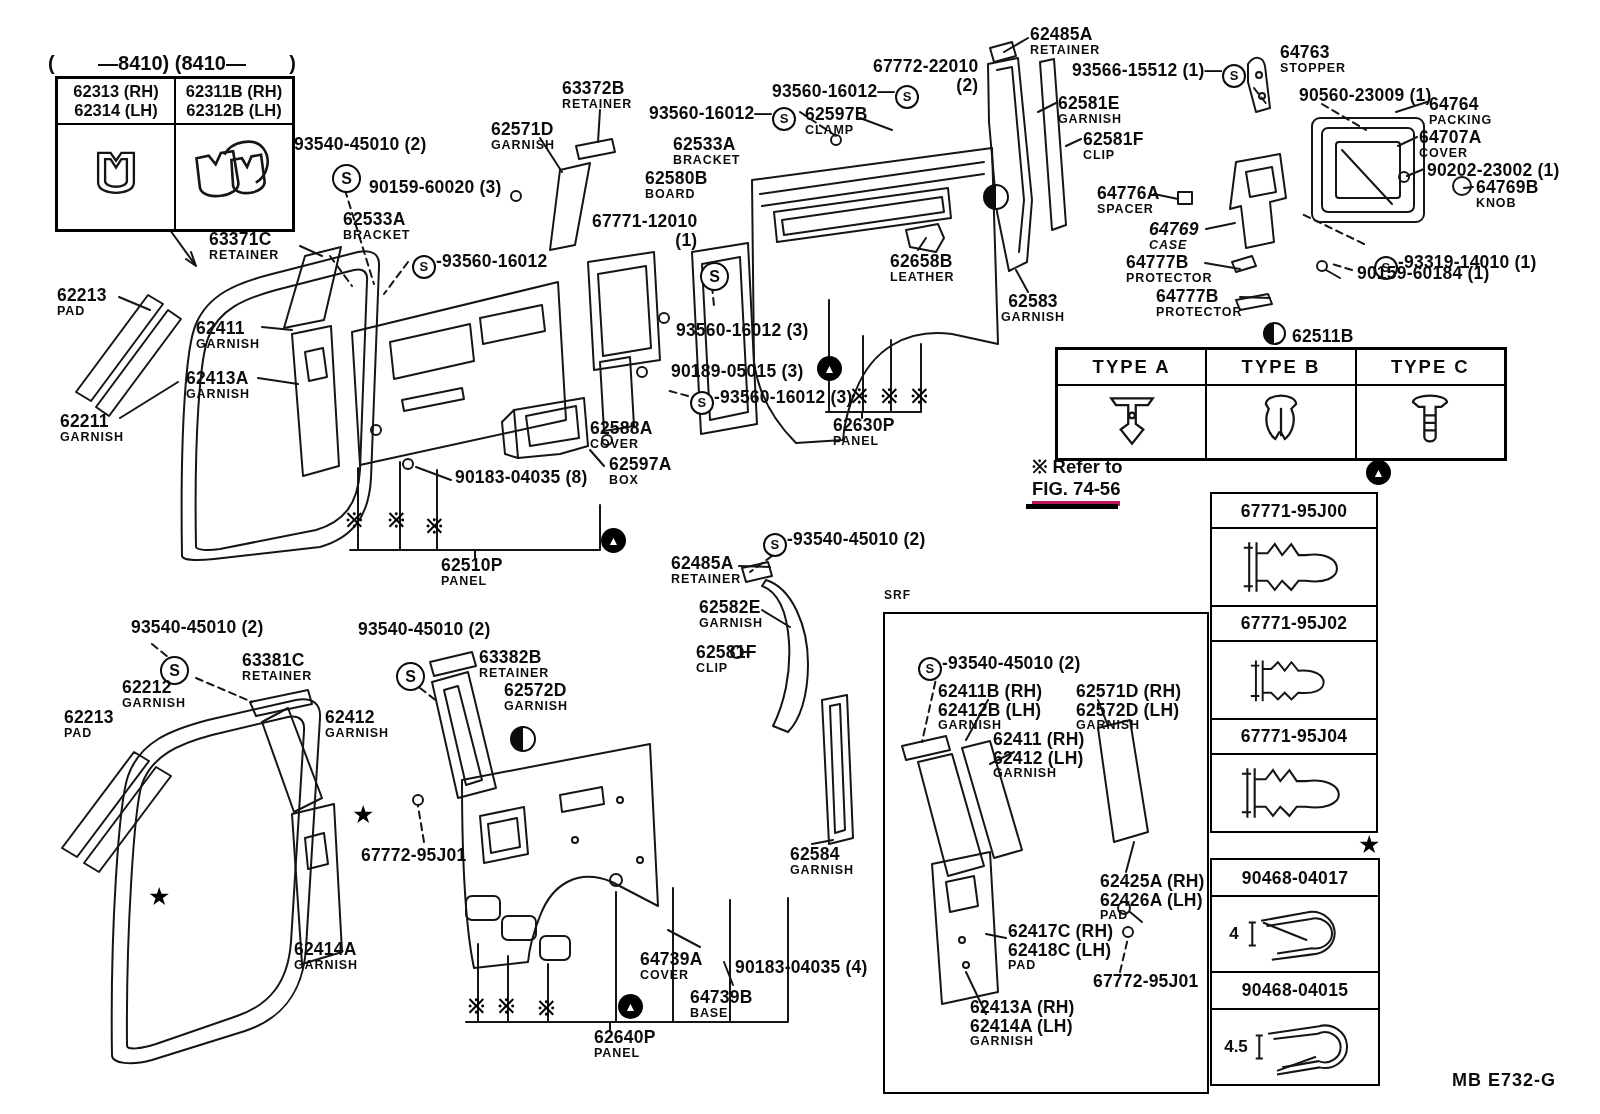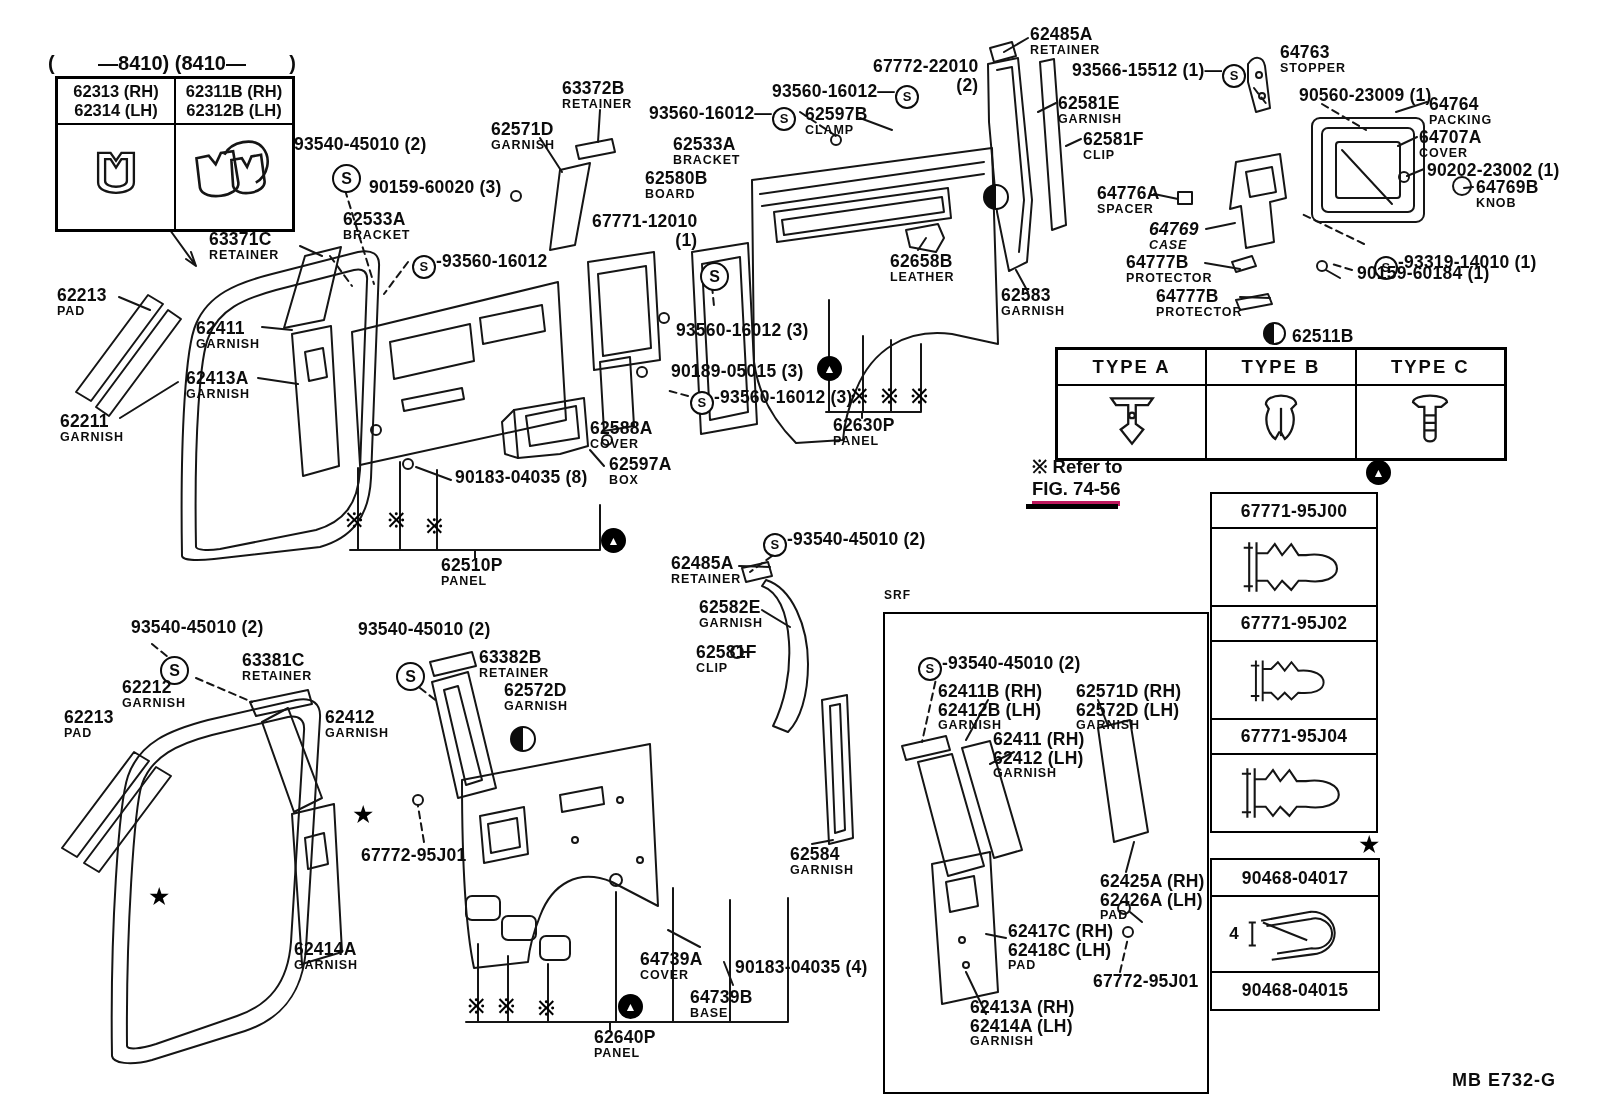--- a/index.html
+++ b/index.html
@@ -299,20 +299,31 @@
       <svg width="120" height="62" viewBox="0 0 130 70">
           <g fill="none" stroke="#151515" stroke-width="2.3">
         <path d="M10,22 v26 M6,22 h8 M6,48 h8"></path>
         <path d="M20,20 L76,10 A26,24 0 1 1 78,58 L32,64"></path>
         <path d="M26,26 L76,18 A19,17 0 1 1 77,51 L38,57"></path>
         <path d="M22,22 L72,42"></path>
       </g>
         </svg>
     </div>
     <div class="cell head" style="height:40px;">90468-04015</div>
+    <div class="cell" style="height:78px;">
+      <span class="dimnum">4.5</span>
+      <svg width="116" height="62" viewBox="0 0 130 70">
+          <g fill="none" stroke="#151515" stroke-width="2.3">
+        <path d="M10,22 v26 M6,22 h8 M6,48 h8"></path>
+        <path d="M20,20 L76,12 A25,24 0 1 1 78,58 L30,66"></path>
+        <path d="M26,26 L76,20 A18,17 0 1 1 77,51 L36,58"></path>
+        <path d="M30,62 L74,46"></path>
+      </g>
+        </svg>
+    </div>
   </div>
 
   <div class="srflabel">SRF</div>
   <div class="srfbox"></div>
 
   <div id="labels-layer">
       <div class="plabel" style="left: 57px; top: 286px;">
         <div class="pl-main">62213</div>
         <div class="pl-sub">PAD</div>
       </div>
@@ -431,21 +442,21 @@
       <div class="plabel" style="left: 1156px; top: 287px;">
         <div class="pl-main">64777B</div>
         <div class="pl-sub">PROTECTOR</div>
       </div>
       <div class="plabel" style="left: 1374px; top: 236px; margin-top: 17px;">
         <div class="pl-main"><span class="sbadge">S</span>-93319-14010 (1)</div>
       </div>
       <div class="plabel" style="left: 1357px; top: 264px;">
         <div class="pl-main">90159-60184 (1)</div>
       </div>
-      <div class="plabel" style="left: 1001px; top: 286px;">
+      <div class="plabel" style="left: 1001px; top: 292px; text-align: center;">
         <div class="pl-main">62583</div>
         <div class="pl-sub">GARNISH</div>
       </div>
       <div class="plabel" style="left: 1263px; top: 322px;">
         <div class="pl-main"><span class="halfb"></span>62511B</div>
       </div>
       <div class="plabel" style="left: 890px; top: 252px;">
         <div class="pl-main">62658B</div>
         <div class="pl-sub">LEATHER</div>
       </div>

